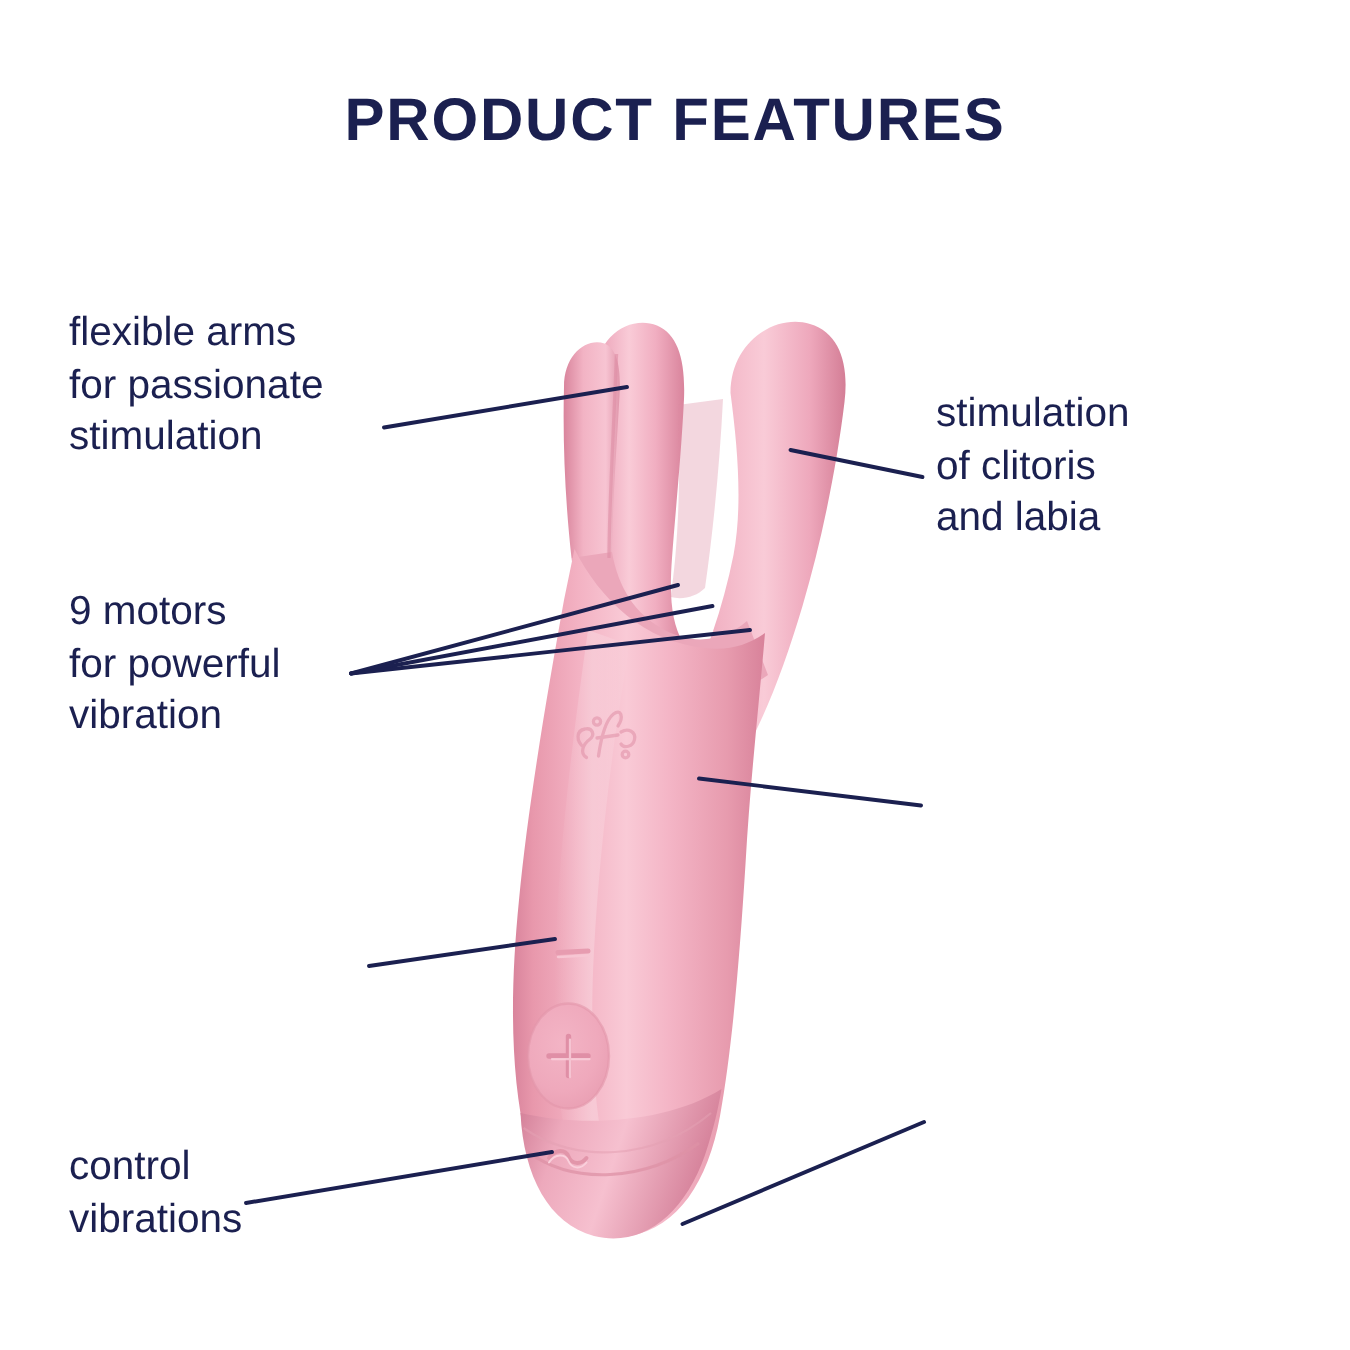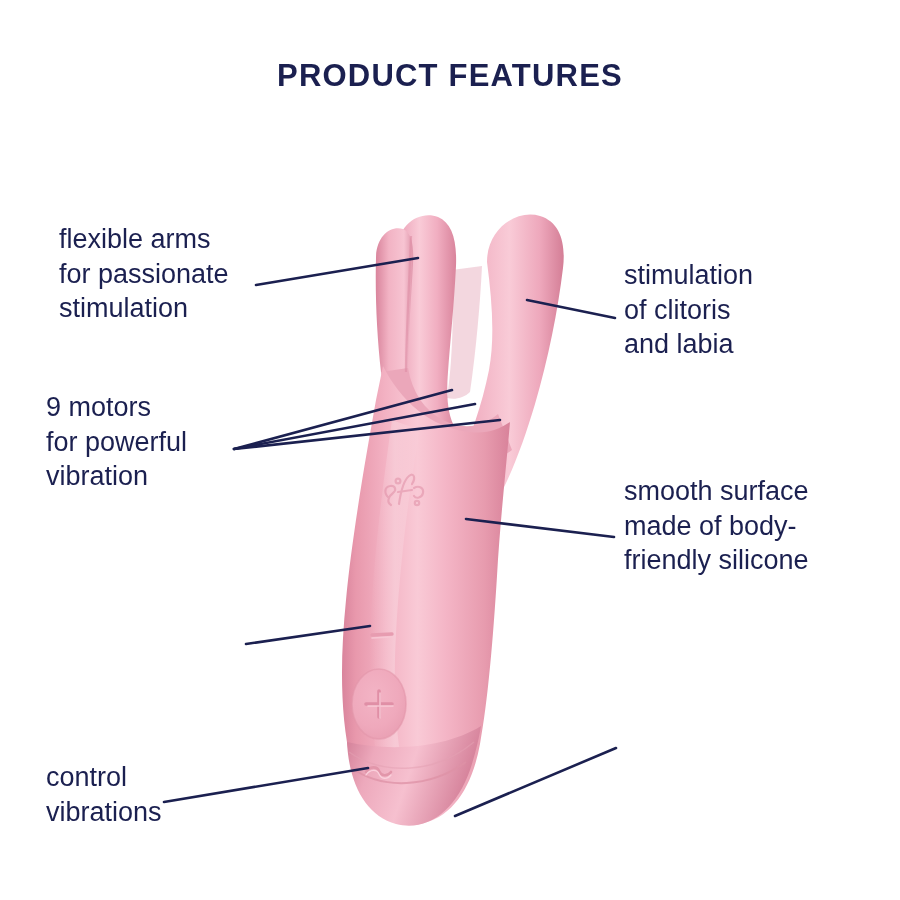--- a/index.html
+++ b/index.html
@@ -20,41 +20,41 @@
     overflow: hidden;
   }
 
   
   #page-title {
     position: absolute;
     left: 0;
     top: 58px;
     width: 900px;
     text-align: center;
-    font-size: 31px;
+    font-size: 40px;
     font-weight: 700;
     letter-spacing: 1.2px;
     color: #1b2050;
     font-family: "Liberation Sans", sans-serif;
   }
 
   
   .callout {
     position: absolute;
     color: #1b2050;
     font-size: 27px;
     line-height: 1.28;
     font-weight: 400;
     font-family: "Liberation Sans", sans-serif;
     white-space: pre-line;
   }
   .callout.left  { text-align: left; }
   .callout.right { text-align: left; }
 
-  #callout-flexible-arms      { left: 46px;  top: 222px; width: 260px; margin-left: 13px; }
+  #callout-flexible-arms      { left: 46px;  top: 204px; width: 260px; }
   #callout-three-motors       { left: 46px;  top: 390px; width: 250px; }
   #callout-satisfyer-connect  { left: 46px;  top: 556px; width: 290px; }
   #callout-control-vibrations { left: 46px;  top: 760px; width: 250px; }
 
   #callout-clitoris-labia     { left: 624px; top: 258px; width: 250px; }
   #callout-smooth-surface     { left: 624px; top: 474px; width: 250px; }
   #callout-magnetic-charging  { left: 624px; top: 680px; width: 250px; }
 
   
   #leader-lines {
@@ -273,18 +273,15 @@
 vibration</div>
 
 
   <div class="callout left" id="callout-control-vibrations">control
 vibrations</div>
 
   <div class="callout right" id="callout-clitoris-labia">stimulation
 of clitoris
 and labia</div>
 
-  <div class="callout right" id="callout-smooth-surface">smooth surface
-made of body-
-friendly silicone</div>
 
 
 </div>
 
 </body></html>

